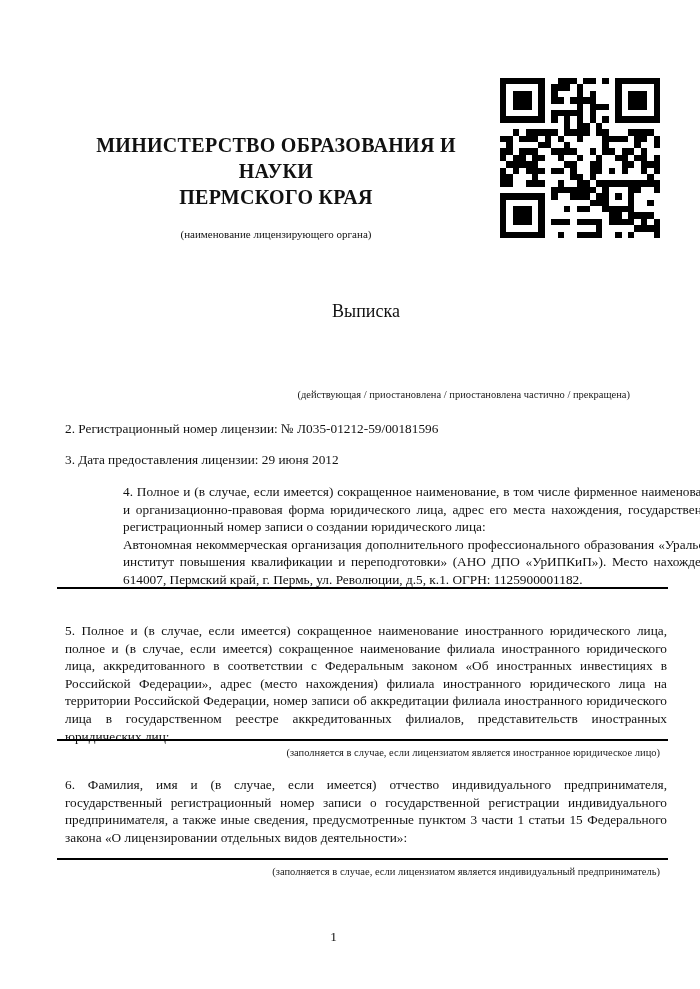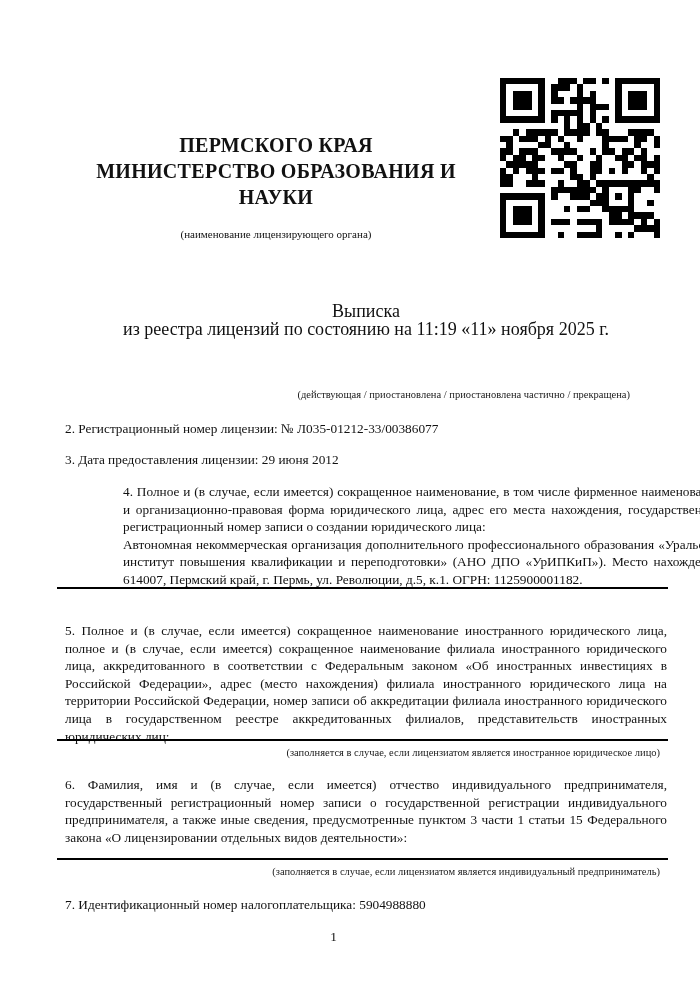--- a/index.html
+++ b/index.html
@@ -38,22 +38,22 @@
   .note4{left:0;top:865px;width:660px;}
   .item7{left:65px;top:896px;width:602px;}
   .page-num{left:0;top:929px;width:667px;text-align:center;font-size:13.3px;}
 </style>
 </head>
 <body>
 
 <div class="page">
 
   <div class="abs header">
+    <div class="ministry">МИНИСТЕРСТВО ОБРАЗОВАНИЯ И НАУКИ</div>
     <div class="ministry">ПЕРМСКОГО КРАЯ</div>
-    <div class="ministry">МИНИСТЕРСТВО ОБРАЗОВАНИЯ И НАУКИ</div>
     <div class="org-caption">(наименование лицензирующего органа)</div>
   </div>
 
   <div class="abs qr">
     <svg id="qr-svg" viewBox="0 0 25 25" shape-rendering="crispEdges" xmlns="http://www.w3.org/2000/svg" aria-hidden="true">
         <rect x="0" y="0" width="1" height="1" fill="#000"></rect>
         <rect x="1" y="0" width="1" height="1" fill="#000"></rect>
         <rect x="2" y="0" width="1" height="1" fill="#000"></rect>
         <rect x="3" y="0" width="1" height="1" fill="#000"></rect>
         <rect x="4" y="0" width="1" height="1" fill="#000"></rect>
@@ -370,40 +370,38 @@
         <rect x="14" y="24" width="1" height="1" fill="#000"></rect>
         <rect x="15" y="24" width="1" height="1" fill="#000"></rect>
         <rect x="18" y="24" width="1" height="1" fill="#000"></rect>
         <rect x="20" y="24" width="1" height="1" fill="#000"></rect>
         <rect x="24" y="24" width="1" height="1" fill="#000"></rect>
       </svg>
   </div>
 
   <div class="abs doc-title">
     <div>Выписка</div>
-    <div>из реестра лицензий по состоянию на 11:19 «11» ноября 2025 г.</div>
   </div>
 
   <div class="abs note1 caption">(действующая / приостановлена / приостановлена частично / прекращена)</div>
 
-  <div class="abs item2 body-text">2. Регистрационный номер лицензии: № Л035-01212-33/00386077</div>
+  <div class="abs item2 body-text">2. Регистрационный номер лицензии: № Л035-01212-59/00181596</div>
 
   <div class="abs item3 body-text">3. Дата предоставления лицензии: 29 июня 2012</div>
 
   <div class="abs item4 body-text">
     <div class="just">4. Полное и (в случае, если имеется) сокращенное наименование, в том числе фирменное наименование, и организационно-правовая форма юридического лица, адрес его места нахождения, государственный регистрационный номер записи о создании юридического лица:</div>
     <div class="just">Автономная некоммерческая организация дополнительного профессионального образования «Уральский институт повышения квалификации и переподготовки» (АНО ДПО «УрИПКиП»). Место нахождения: 614007, Пермский край, г. Пермь, ул. Революции, д.5, к.1. ОГРН: 1125900001182.</div>
   </div>
   <div class="abs rule rule1"></div>
 
   <div class="abs item5 body-text just">5. Полное и (в случае, если имеется) сокращенное наименование иностранного юридического лица, полное и (в случае, если имеется) сокращенное наименование филиала иностранного юридического лица, аккредитованного в соответствии с Федеральным законом «Об иностранных инвестициях в Российской Федерации», адрес (место нахождения) филиала иностранного юридического лица на территории Российской Федерации, номер записи об аккредитации филиала иностранного юридического лица в государственном реестре аккредитованных филиалов, представительств иностранных юридических лиц:</div>
   <div class="abs rule rule2"></div>
   <div class="abs note3 caption">(заполняется в случае, если лицензиатом является иностранное юридическое лицо)</div>
 
   <div class="abs item6 body-text just">6. Фамилия, имя и (в случае, если имеется) отчество индивидуального предпринимателя, государственный регистрационный номер записи о государственной регистрации индивидуального предпринимателя, а также иные сведения, предусмотренные пунктом 3 части 1 статьи 15 Федерального закона «О лицензировании отдельных видов деятельности»:</div>
   <div class="abs rule rule3"></div>
   <div class="abs note4 caption">(заполняется в случае, если лицензиатом является индивидуальный предприниматель)</div>
 
-  <div class="abs item7 body-text">7. Идентификационный номер налогоплательщика: 5904988880</div>
 
   <div class="abs page-num">1</div>
 
 </div>
 
 </body></html>

